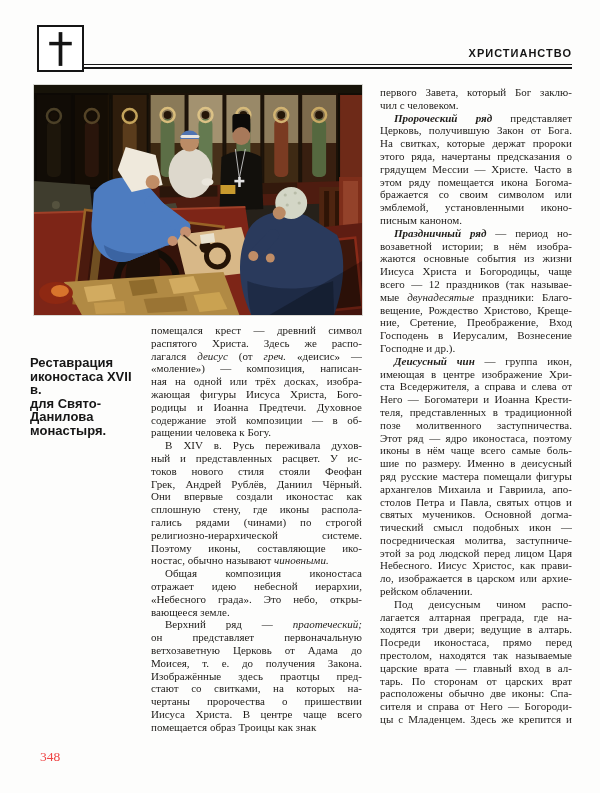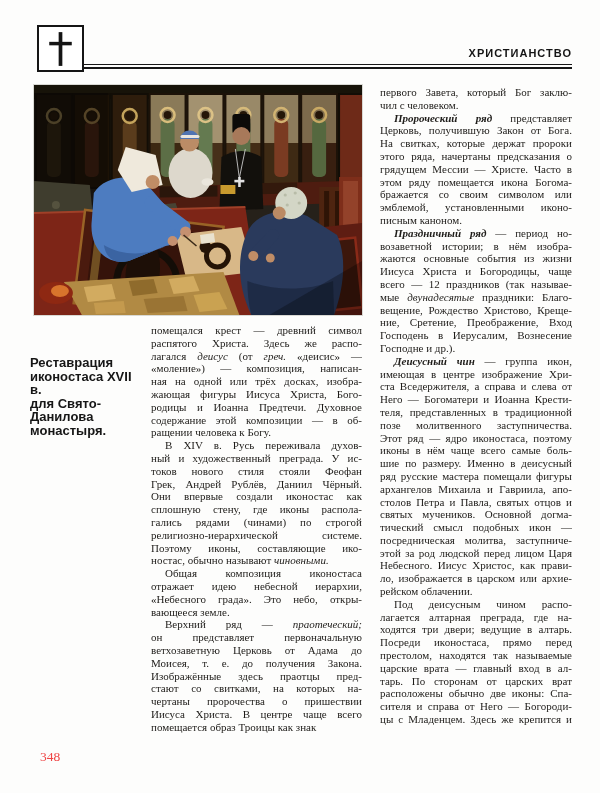--- a/index.html
+++ b/index.html
@@ -275,21 +275,21 @@
       <div class="tl"><span>помещался крест — древний символ</span></div>
       <div class="tl"><span>распятого Христа. Здесь же распо-</span></div>
       <div class="tl"><span>лагался </span><span class="i">деисус</span><span> (от </span><span class="i">греч.</span><span> «деисис» —</span></div>
       <div class="tl"><span>«моление») — композиция, написан-</span></div>
       <div class="tl"><span>ная на одной или трёх досках, изобра-</span></div>
       <div class="tl"><span>жающая фигуры Иисуса Христа, Бого-</span></div>
       <div class="tl"><span>родицы и Иоанна Предтечи. Духовное</span></div>
       <div class="tl"><span>содержание этой композиции — в об-</span></div>
       <div class="tl pend"><span>ращении человека к Богу.</span></div>
       <div class="tl ind"><span>В XIV в. Русь переживала духов-</span></div>
-      <div class="tl"><span>ный и художественный преграда. У ис-</span></div>
+      <div class="tl"><span>ный и представленных расцвет. У ис-</span></div>
       <div class="tl"><span>токов нового стиля стояли Феофан</span></div>
       <div class="tl"><span>Грек, Андрей Рублёв, Даниил Чёрный.</span></div>
       <div class="tl"><span>Они впервые создали иконостас как</span></div>
       <div class="tl"><span>сплошную стену, где иконы распола-</span></div>
       <div class="tl"><span>гались рядами (чинами) по строгой</span></div>
       <div class="tl"><span>религиозно-иерархической системе.</span></div>
       <div class="tl"><span>Поэтому иконы, составляющие ико-</span></div>
       <div class="tl pend"><span>ностас, обычно называют </span><span class="i">чиновными.</span></div>
       <div class="tl ind"><span>Общая композиция иконостаса</span></div>
       <div class="tl"><span>отражает идею небесной иерархии,</span></div>

